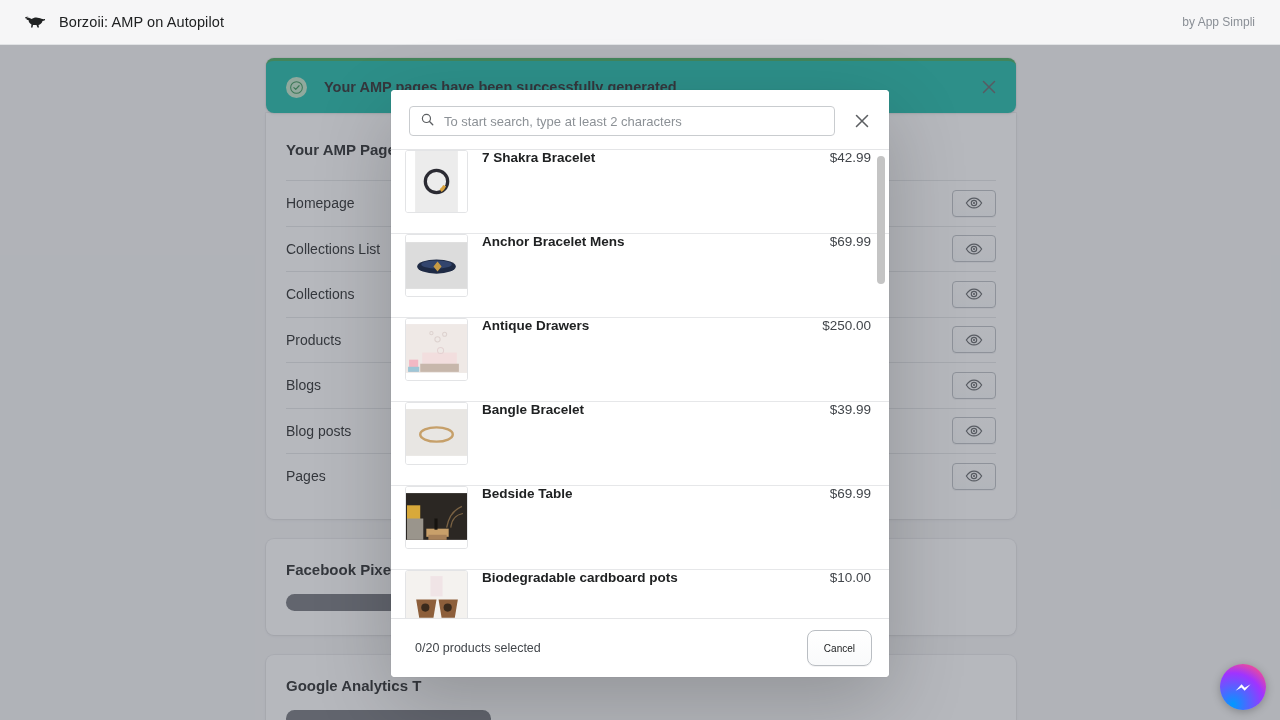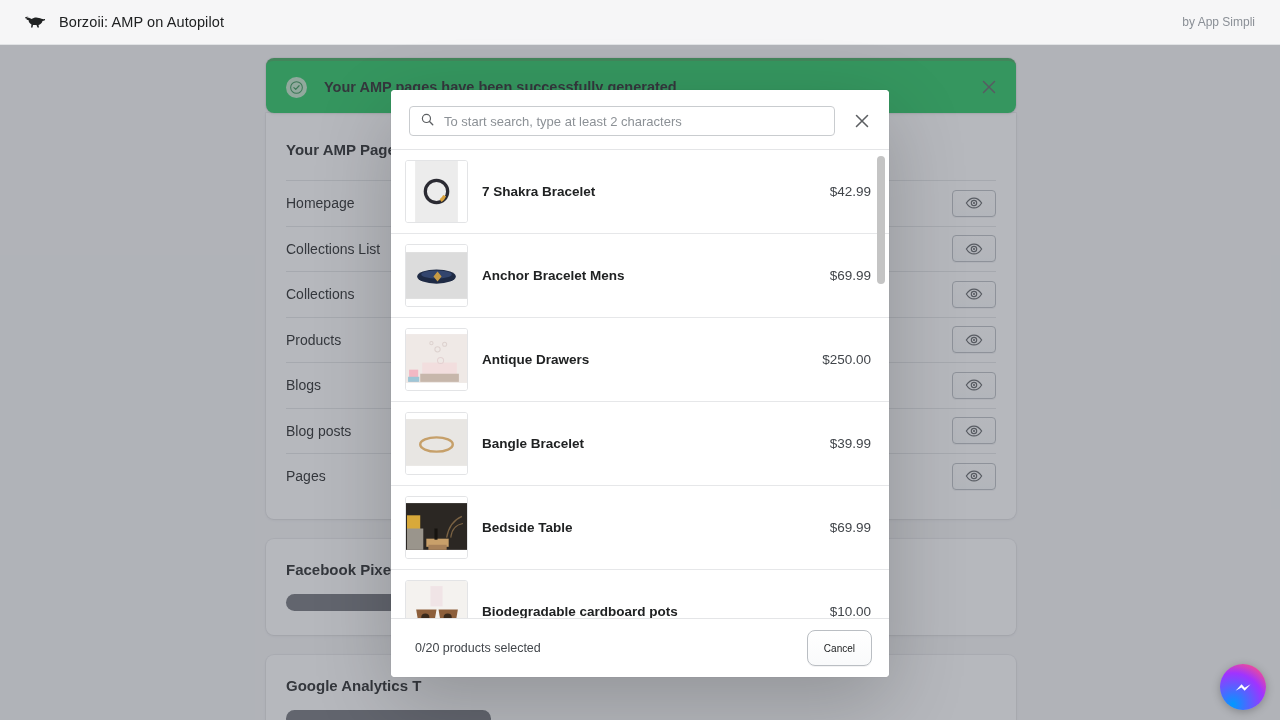--- a/index.html
+++ b/index.html
@@ -32,21 +32,21 @@
     background: #f6f6f7;
     overflow: hidden;
   }
   .page-col {
     position: absolute; left: 266px; top: 0; width: 750px;
   }
 
   
   .banner {
     margin-top: 13px;
-    background: #22c55e;
+    background: #14b8a6;
     border-radius: 8px;
     border-top: 3px solid #3aa757;
     box-shadow: 0 0 0 1px rgba(63,63,68,.06), 0 1px 3px rgba(63,63,68,.12);
     height: 55px;
     display: flex; align-items: center;
     padding: 0 20px;
     position: relative;
   }
   .banner-icon {
     width: 21px; height: 21px; flex: 0 0 21px;
@@ -161,21 +161,21 @@
   .modal-body {
     flex: 1 1 auto;
     overflow: hidden;
     position: relative;
     border-top: 1px solid #e4e5e7;
   }
   .scroll-area { height: 100%; overflow: hidden; }
 
   .prod-row {
     height: 84px;
-    display: flex; align-items: center;
+    display: flex; 
     padding: 0 18px 0 14px;
     border-bottom: 1px solid #e6e7e9;
   }
   .thumb {
     width: 63px; height: 63px; flex: 0 0 63px;
     background: #ffffff;
     border: 1px solid #e3e4e6;
     border-radius: 3px;
     overflow: hidden;
     position: relative;

